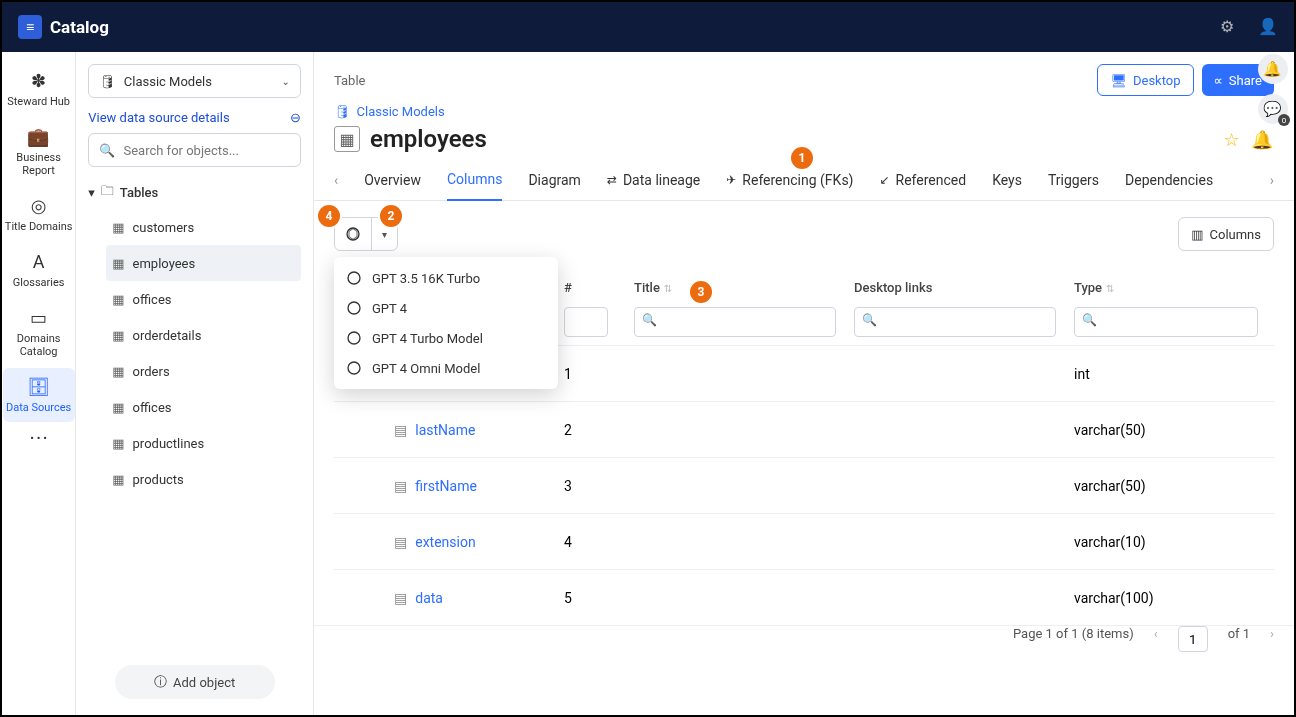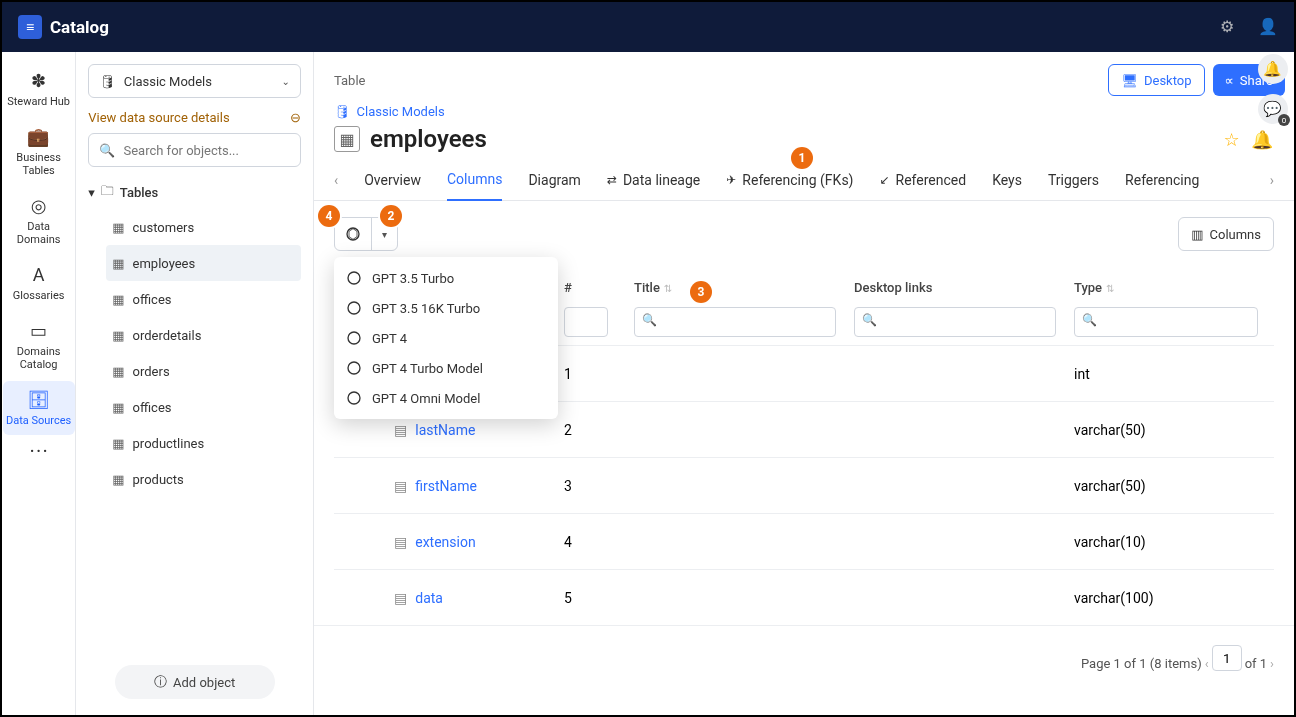--- a/index.html
+++ b/index.html
@@ -10,31 +10,31 @@
 .search-box { margin-left: 380px; width: 300px; height: 34px; background: rgba(255,255,255,0.12); border-radius: 4px; padding: 0 12px; color: #aab; display:flex; align-items:center; font-size:14px;}
 .topbar-right { margin-left: auto; display: flex; gap: 18px; color: #ccc; }
 .topbar-right .ico { width:20px; height:20px; cursor:pointer; opacity:.85;}
 .shell { display: flex; height: calc(100% - 50px); }
 .leftnav { width: 84px; background: #fff; border-right: 1px solid #e5e7eb; display: flex; flex-direction: column; align-items: center; padding-top: 10px; gap: 2px;}
 .leftnav-item { width: 72px; padding: 8px 2px; display:flex; flex-direction:column; align-items:center; gap:4px; font-size:11px; color:#333; border-radius:6px; cursor:pointer; text-align:center;}
 .leftnav-item.active { background:#e8efff; color:#1f60ff;}
 .leftnav-item .nav-ico { font-size:18px; }
 .treepanel { width: 266px; border-right:1px solid #e5e7eb; display:flex; flex-direction:column; padding:12px;}
 .source-select { height:34px; border:1px solid #d0d5dd; border-radius:6px; display:flex; align-items:center; padding:0 10px; font-size:13px; color:#333; gap:8px;}
-.view-details { display:flex; justify-content:space-between; align-items:center; margin-top:12px; font-size:13px; color:#a16207;}
+.view-details { display:flex; justify-content:space-between; align-items:center; margin-top:12px; font-size:13px; color:#1d4ed8;}
 .tree-search { margin-top:8px; height:34px; border:1px solid #d0d5dd; border-radius:6px; display:flex; align-items:center; padding:0 10px; gap:8px; color:#777; font-size:13px;}
 .tree { margin-top:14px; font-size:13px; color:#333;}
 .tree-group { display:flex; align-items:center; gap:6px; font-weight:500; margin-bottom:6px;}
 .tree-list { list-style:none; margin-left:18px;}
 .tree-list li { display:flex; align-items:center; gap:8px; height:36px; padding:0 6px; border-radius:4px; cursor:pointer;}
 .tree-list li.selected { background:#eef2f6;}
 .tbl-ico { color:#666; }
 .add-object { margin-top:auto; margin-bottom:4px; align-self:center; width:160px; height:34px; border-radius:17px; background:#f3f4f6; display:flex; align-items:center; justify-content:center; gap:6px; font-size:13px; color:#444; cursor:pointer;}
 .main { flex:1; display:flex; flex-direction:column; position:relative; }
-.crumbrow { display:flex; align-items:center; padding:12px 9px 0 20px; font-size:13px; color:#666;}
+.crumbrow { display:flex; align-items:center; padding:12px 20px 0 20px; font-size:13px; color:#666;}
 .crumbrow .spacer { flex:1;}
 .btn { height:32px; border-radius:6px; padding:0 12px; display:flex; align-items:center; gap:6px; font-size:13px; cursor:pointer;}
 .btn.outline { border:1px solid #2e6fff; color:#2e6fff; background:#fff;}
 .btn.primary { background:#2e6fff; color:#fff;}
 .breadcrumb-link { color:#2e6fff; display:flex; align-items:center; gap:6px; margin:8px 0 6px 20px; font-size:13px;}
 .title-row { display:flex; align-items:center; gap:10px; padding:0 20px 6px 20px;}
 .entity-ico { width:26px; height:26px; border:1px solid #999; border-radius:3px; display:flex; align-items:center; justify-content:center; color:#666;}
 .title-row h1 { font-size:24px; font-weight:600; color:#222;}
 .title-row .right-icos { margin-left:auto; display:flex; gap:12px; color:#888; font-size:18px;}
 .star { color:#ffb400;}
@@ -57,21 +57,21 @@
 .filter-cell input { width:92%; height:30px; border:1px solid #d0d5dd; border-radius:4px; padding:0 26px 0 8px; font-size:13px;}
 .filter-cell.search { position:relative;}
 .filter-cell.search::before { content:"🔍"; position:absolute; left:8px; top:6px; font-size:12px; color:#888;}
 .filter-cell.search input { padding-left:26px;}
 .filter-cell.noinput { }
 .grid-body { padding:0 20px;}
 .row { display:grid; grid-template-columns: 60px 170px 70px 220px 220px 200px; align-items:center; height:56px; border-top:1px solid #eceef1; font-size:14px;}
 .row .colname { color:#2e6fff; display:flex; align-items:center; gap:8px;}
 .row .col-ico { color:#888;}
 .key-ico { color:#e8b700; margin-left:6px;}
-.pager { height:46px; border-top:1px solid #eceef1; display:flex; align-items:flex-end; justify-content:flex-end; gap:3px; padding:0 20px; font-size:13px; color:#555;}
+.pager { height:46px; border-top:1px solid #eceef1; display:flex; align-items:flex-start; justify-content:flex-end; gap:20px; padding:0 20px; font-size:13px; color:#555;}
 .pager .page-input { width:30px; height:26px; border:1px solid #d0d5dd; border-radius:4px; text-align:center;}
 .pager .pg-btn { color:#aaa; cursor:pointer;}
 
 .annot { position:absolute; width:22px; height:22px; border-radius:50%; background:#ec6b0f; color:#fff; font-weight:700; font-size:12px; display:flex; align-items:center; justify-content:center; z-index:100; box-shadow:0 0 0 2px #fff;}
 
 .rightrail { position:absolute; right:2px; top:52px; width:38px; display:flex; flex-direction:column; align-items:center; gap:10px;}
 .rail-btn { width:30px; height:30px; border-radius:50%; background:#eceef1; display:flex; align-items:center; justify-content:center; color:#555; font-size:15px; position:relative;}
 .rail-btn .mini-badge { position:absolute; bottom:-2px; right:-2px; width:12px; height:12px; border-radius:50%; background:#444; color:#fff; font-size:8px; display:flex; align-items:center; justify-content:center;}
 
 .sort-ico { color:#bbb; font-size:10px; margin-left:4px;}
@@ -94,25 +94,25 @@
 </div>
 
 <div class="shell">
   <div class="leftnav" id="leftnav">
       <div class="leftnav-item">
         <span class="nav-ico">✽</span>
         <span>Steward Hub</span>
       </div>
       <div class="leftnav-item">
         <span class="nav-ico">💼</span>
-        <span>Business Tables</span>
+        <span>Business Report</span>
       </div>
       <div class="leftnav-item">
         <span class="nav-ico">◎</span>
-        <span>Data Domains</span>
+        <span>Title Domains</span>
       </div>
       <div class="leftnav-item">
         <span class="nav-ico">A</span>
         <span>Glossaries</span>
       </div>
       <div class="leftnav-item">
         <span class="nav-ico">▭</span>
         <span>Domains Catalog</span>
       </div>
       <div class="leftnav-item active">
@@ -236,47 +236,41 @@
             <span class="mini-ico">↙</span>
             <span>Referenced</span>
           </div>
           <div class="tab">
             <span>Keys</span>
           </div>
           <div class="tab">
             <span>Triggers</span>
           </div>
           <div class="tab">
-            <span>Referencing</span>
+            <span>Dependencies</span>
           </div>
         </div>
       <span class="chev">›</span>
       <div class="annot" style="left:477px; top:-12px;">1</div>
     </div>
 
     <div class="toolbar">
       <div style="position:relative;">
         <div class="ai-btn-group">
           <div class="seg">
             <svg class="ai" viewBox="0 0 24 24">
                 <circle cx="12" cy="12" r="9" fill="none" stroke="#333" stroke-width="2"></circle>
                 <path d="M12 4 L18 8 L18 16 L12 20 L6 16 L6 8 Z" fill="none" stroke="#333" stroke-width="1.2"></path>
               </svg>
           </div>
           <div class="seg">
               <span class="caret">▾</span>
             </div>
         </div>
         <div class="dropdown" id="ai-menu">
-            <div class="dropdown-item">
-              <svg class="ai" viewBox="0 0 24 24">
-                <circle cx="12" cy="12" r="9" fill="none" stroke="#333" stroke-width="2"></circle>
-              </svg>
-              <span>GPT 3.5 Turbo</span>
-            </div>
             <div class="dropdown-item">
               <svg class="ai" viewBox="0 0 24 24">
                 <circle cx="12" cy="12" r="9" fill="none" stroke="#333" stroke-width="2"></circle>
               </svg>
               <span>GPT 3.5 16K Turbo</span>
             </div>
             <div class="dropdown-item">
               <svg class="ai" viewBox="0 0 24 24">
                 <circle cx="12" cy="12" r="9" fill="none" stroke="#333" stroke-width="2"></circle>
               </svg>

